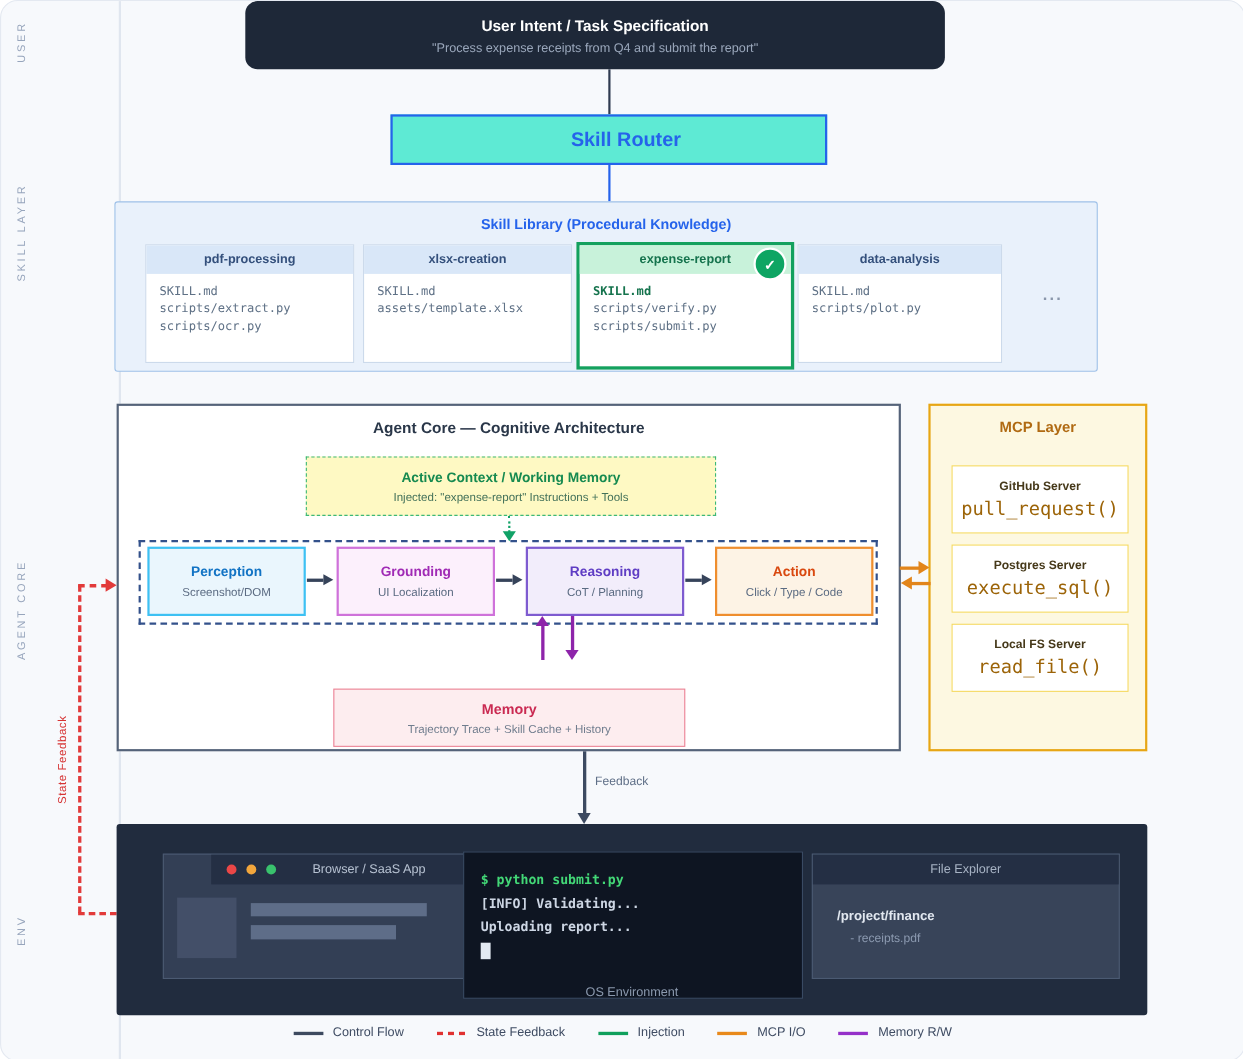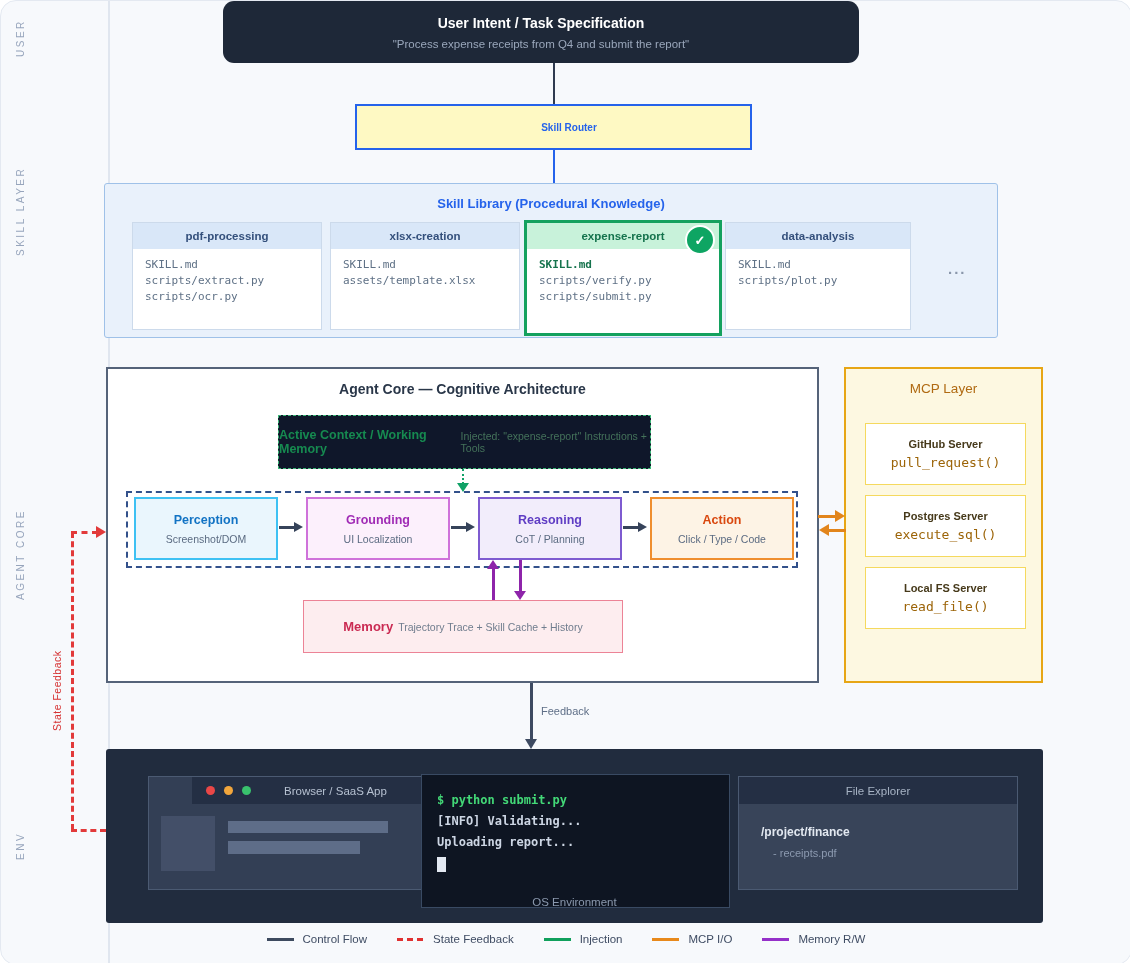--- a/index.html
+++ b/index.html
@@ -11,22 +11,22 @@
   .vlabel{position:absolute;writing-mode:vertical-rl;transform:rotate(180deg);
     color:#97a5bc;font-size:10px;letter-spacing:2.5px;text-align:center;}
   .rail{position:absolute;left:107px;top:0;height:963px;width:0;border-left:2px solid #e0e6ef;}
 
   
   .intent{background:#1e2838;color:#fff;display:flex;flex-direction:column;
     justify-content:center;align-items:center;gap:7px;border-radius:2px;}
   .intent .t{font-size:14px;font-weight:bold;}
   .intent .s{font-size:11.5px;color:#9aa7bb;}
 
-  .router{background:#fef9c3;border:2px solid #2563eb;display:flex;align-items:center;
-    justify-content:center;font-size:10px;font-weight:bold;color:#2563eb;padding-left:31px;}
+  .router{background:#5eead4;border:2px solid #2563eb;display:flex;align-items:center;
+    justify-content:center;font-size:18px;font-weight:bold;color:#2563eb;padding-left:31px;}
 
   
   .library{background:#e9f1fb;border:1px solid #9fc1e8;border-radius:3px;}
   .library-title{position:absolute;left:0;right:0;top:12px;text-align:center;
     color:#2563eb;font-size:13px;font-weight:bold;}
   .scard{position:absolute;top:38px;height:106px;background:#fff;border:1px solid #ccdaeb;}
   .scard .hdr{height:26px;background:#d9e7f8;display:flex;align-items:center;
     justify-content:center;font-size:11.5px;font-weight:bold;color:#34507c;}
   .scard ul{margin:8px 16px 0 0;padding:0 12px;list-style:none;font-size:11px;
     color:#5f7186;line-height:16px;}
@@ -35,50 +35,50 @@
   .scard.sel ul li:first-child{color:#15734d;font-weight:bold;}
   .badge{position:absolute;width:26px;height:26px;border-radius:50%;background:#0ea563;
     border:2px solid #fff;color:#fff;display:flex;align-items:center;justify-content:center;
     font-size:13px;font-weight:bold;}
   .ellipsis{position:absolute;color:#8a97ab;font-size:15px;font-weight:bold;letter-spacing:2px;}
 
   
   .core{background:#fff;border:2px solid #556379;}
   .core-title{position:absolute;left:0;right:0;top:12px;text-align:center;
     font-size:14px;font-weight:600;color:#2a3749;}
-  .context{background:#0f172a;border:1.5px dashed #3cb878;display:flex;flex-direction:row;
+  .context{background:#fef9c3;border:1.5px dashed #3cb878;display:flex;flex-direction:column;
     justify-content:center;align-items:center;gap:5px;}
   .context .t{font-size:12.5px;font-weight:600;color:#168a50;}
   .context .s{font-size:10.5px;color:#44725a;}
   .pipe-wrap{border:2px dashed #33518b;background:transparent;}
   .pbox{display:flex;flex-direction:column;justify-content:center;align-items:center;gap:6px;}
   .pbox .t{font-size:12.5px;font-weight:600;}
   .pbox .s{font-size:10.5px;color:#5b6b82;}
   .pbox.perception{background:#eaf6fd;border:2px solid #3ec1f3;}
   .pbox.perception .t{color:#1273c4;}
   .pbox.grounding{background:#fcf0fc;border:2px solid #cf72da;}
   .pbox.grounding .t{color:#a02bb5;}
   .pbox.reasoning{background:#f2edfb;border:2px solid #7e5bd0;}
   .pbox.reasoning .t{color:#5f3dc4;}
   .pbox.action{background:#fdf3e5;border:2px solid #ef8e2e;}
   .pbox.action .t{color:#d9480f;}
-  .memory{background:#fdedef;border:1.5px solid #ec8396;display:flex;
-    justify-content:center;align-items:center;gap:5px;}
+  .memory{background:#fdedef;border:1.5px solid #ec8396;display:flex;flex-direction:column;
+    justify-content:center;align-items:center;gap:5px;margin-top:26px;}
   .memory .t{font-size:13px;font-weight:600;color:#ca2a52;}
   .memory .s{font-size:10.5px;color:#707d8e;}
 
   
   .mcp{background:#fdf8e1;border:2px solid #e7a615;}
   .mcp-title{position:absolute;left:0;right:0;top:12px;text-align:center;
-    font-size:13.5px;font-weight:400;color:#b06a12;}
+    font-size:13.5px;font-weight:700;color:#b06a12;}
   .mcard{position:absolute;left:19px;width:159px;height:60px;background:#fff;
     border:1.5px solid #f5d95e;display:flex;flex-direction:column;justify-content:center;
     align-items:center;gap:5px;}
   .mcard .n{font-size:11px;color:#46391a;font-weight:600;}
-  .mcard .f{font-size:13px;color:#9c6408;}
+  .mcard .f{font-size:17px;color:#9c6408;}
 
   
   .env{background:#212c3e;border-radius:3px;}
   .oswin{position:absolute;border:1px solid #4b5a72;background:#333f55;}
   .oswin .bar{height:27px;background:#242f44;display:flex;align-items:center;
     color:#b6c1d1;font-size:11.5px;}
   .dot{width:9px;height:9px;border-radius:50%;margin-right:9px;}
   .term{position:absolute;background:#0e1522;border:1px solid #394a63;
     padding:15px 0 0 15px;font-size:12px;line-height:21px;}
   .term .cmd{color:#43d877;font-weight:bold;}

